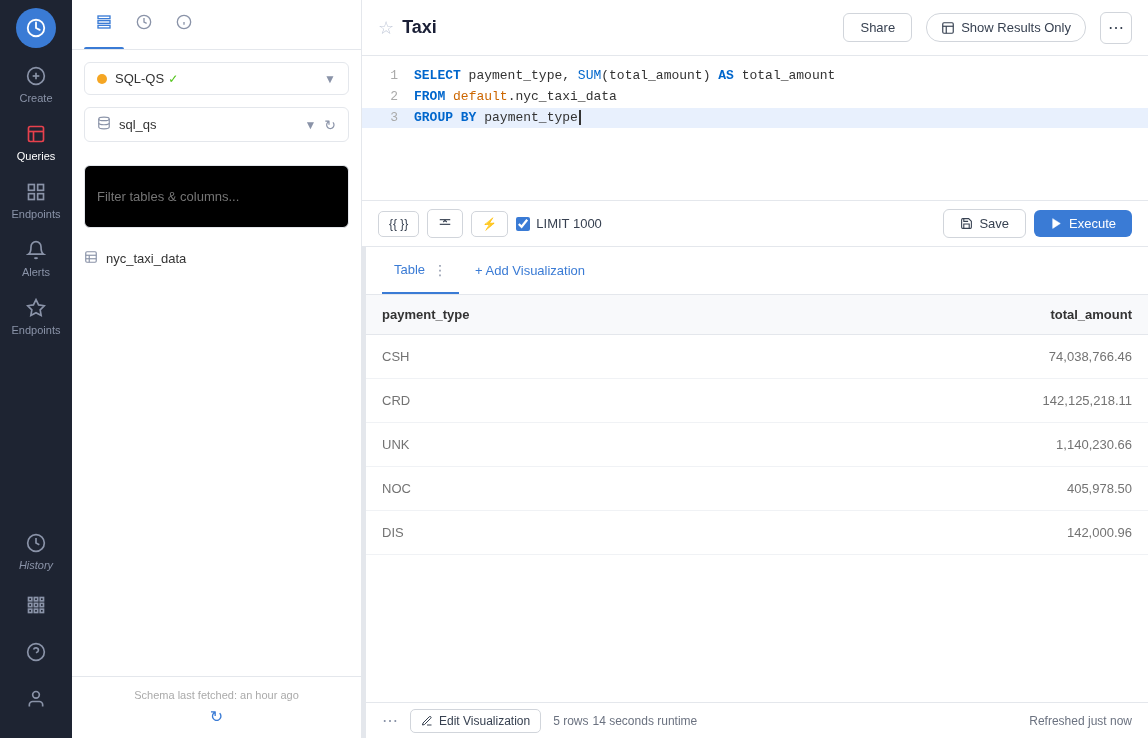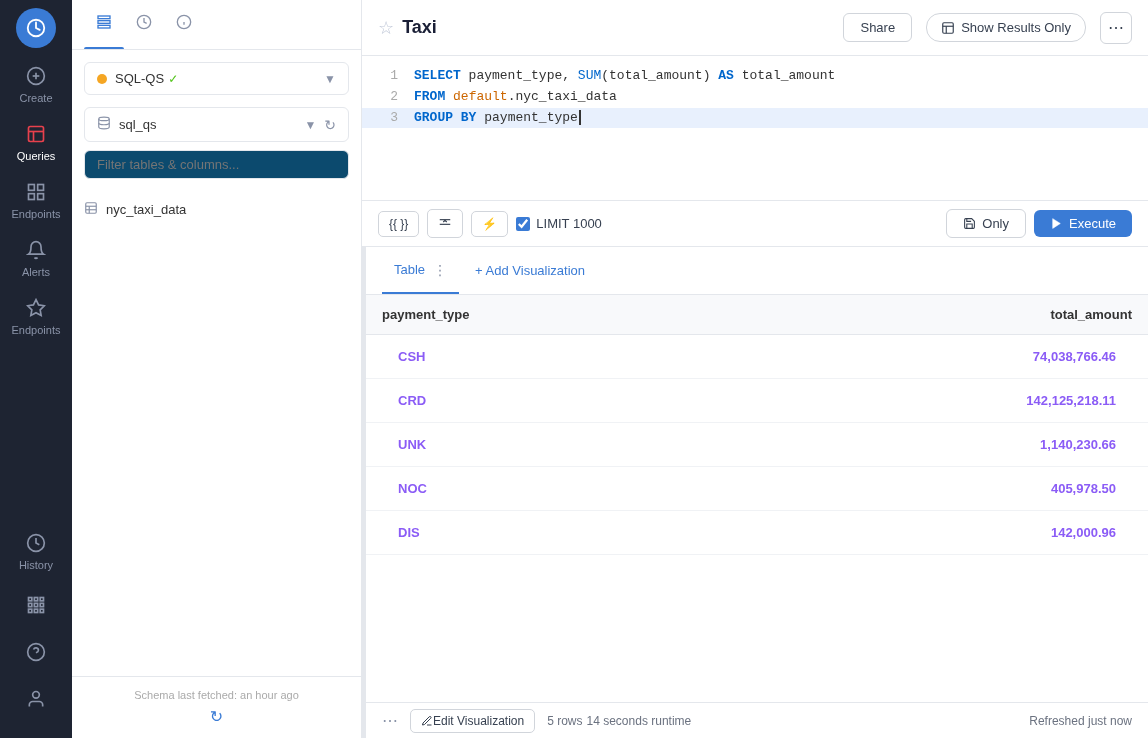--- a/index.html
+++ b/index.html
@@ -32,21 +32,21 @@
       padding: 10px 0;
       cursor: pointer;
       color: #8a93a8;
       font-size: 11px;
       gap: 3px;
     }
     .sidebar-nav-item.active { color: #ffffff; }
     .sidebar-nav-item.active .nav-icon-wrap { color: #e8414d; }
     .nav-icon-wrap { font-size: 20px; line-height: 1; }
     .sidebar-divider { flex: 1; }
-    .sidebar-bottom { display: flex; flex-direction: column; align-items: center; gap: 4px; padding-bottom: 8px; }
+    .sidebar-bottom { display: flex; flex-direction: column; align-items: center; gap: 4px; padding-bottom: 8px; font-style: italic; }
 
     
     .left-panel {
       width: 290px;
       background: #ffffff;
       border-right: 1px solid #e4e7ec;
       display: flex;
       flex-direction: column;
       flex-shrink: 0;
     }
@@ -104,27 +104,27 @@
       align-items: center;
       cursor: pointer;
       font-size: 13px;
       color: #333;
       background: white;
     }
     .schema-icon { margin-right: 8px; color: #8a93a8; font-size: 14px; }
     .schema-chevron { margin-left: auto; color: #8a93a8; font-size: 12px; }
     .schema-refresh { margin-left: 8px; color: #8a93a8; font-size: 14px; cursor: pointer; }
     .filter-input {
-      margin: 0 12px 8px;
-      padding: 6px 12px;
+      margin: 15px 12px 8px;
+      padding: 23px 12px;
       border: 1px solid #e4e7ec;
       border-radius: 6px;
       font-size: 13px;
       color: #aaa;
-      background: #0c4a6e;
+      background: #000000;
       width: calc(100% - 24px);
       outline: none;
     }
     .table-list { padding: 8px 12px; flex: 1; overflow-y: auto; text-align: right; }
     .table-item {
       display: flex;
       align-items: center;
       padding: 6px 0;
       font-size: 13px;
       color: #333;
@@ -376,43 +376,43 @@
       padding: 12px 16px;
       background: #f8f9fb;
       border-bottom: 1px solid #e4e7ec;
       color: #333;
       font-weight: 600;
       position: sticky;
       top: 0;
     }
     .data-table th.right { text-align: right; }
     .data-table td {
-      padding: 14px 32px;
+      padding: 14px 16px;
       border-bottom: 1px solid #f0f2f5;
-      color: #8b5cf6;
-      font-weight: bold;
+      color: #737373;
     }
     .data-table td.right { text-align: right; }
 
     
     .status-bar {
       background: #ffffff;
       border-top: 1px solid #e4e7ec;
       padding: 8px 16px;
       display: flex;
       align-items: center;
       font-size: 12px;
       color: #6b7280;
       flex-shrink: 0;
       height: 36px;
     }
     .status-more { margin-right: 12px; color: #8a93a8; cursor: pointer; font-size: 16px; }
     .status-edit-viz {
       display: flex;
       align-items: center;
+      gap: 6px;
       border: 1px solid #d1d5db;
       border-radius: 5px;
       padding: 4px 10px;
       cursor: pointer;
       color: #374151;
       font-size: 12px;
       margin-right: 12px;
     }
     .status-spacer { flex: 1; }
   </style>
@@ -658,21 +658,21 @@
         <input type="checkbox" checked="" style="">
         <span>LIMIT 1000</span>
       </label>
       <div class="toolbar-spacer"></div>
       <button class="btn-save">
         <svg width="13" height="13" viewBox="0 0 24 24" fill="none" stroke="currentColor" stroke-width="2">
             <path d="M19 21H5a2 2 0 0 1-2-2V5a2 2 0 0 1 2-2h11l5 5v11a2 2 0 0 1-2 2z"></path>
             <polyline points="17 21 17 13 7 13 7 21"></polyline>
             <polyline points="7 3 7 8 15 8"></polyline>
           </svg>
-        <span>Only</span>
+        <span>Save</span>
       </button>
       <button class="btn-execute">
         <svg width="13" height="13" viewBox="0 0 24 24" fill="white" stroke="white" stroke-width="1">
             <polygon points="5 3 19 12 5 21 5 3"></polygon>
           </svg>
         <span>Execute</span>
       </button>
     </div>
 
     <div class="results-area">

